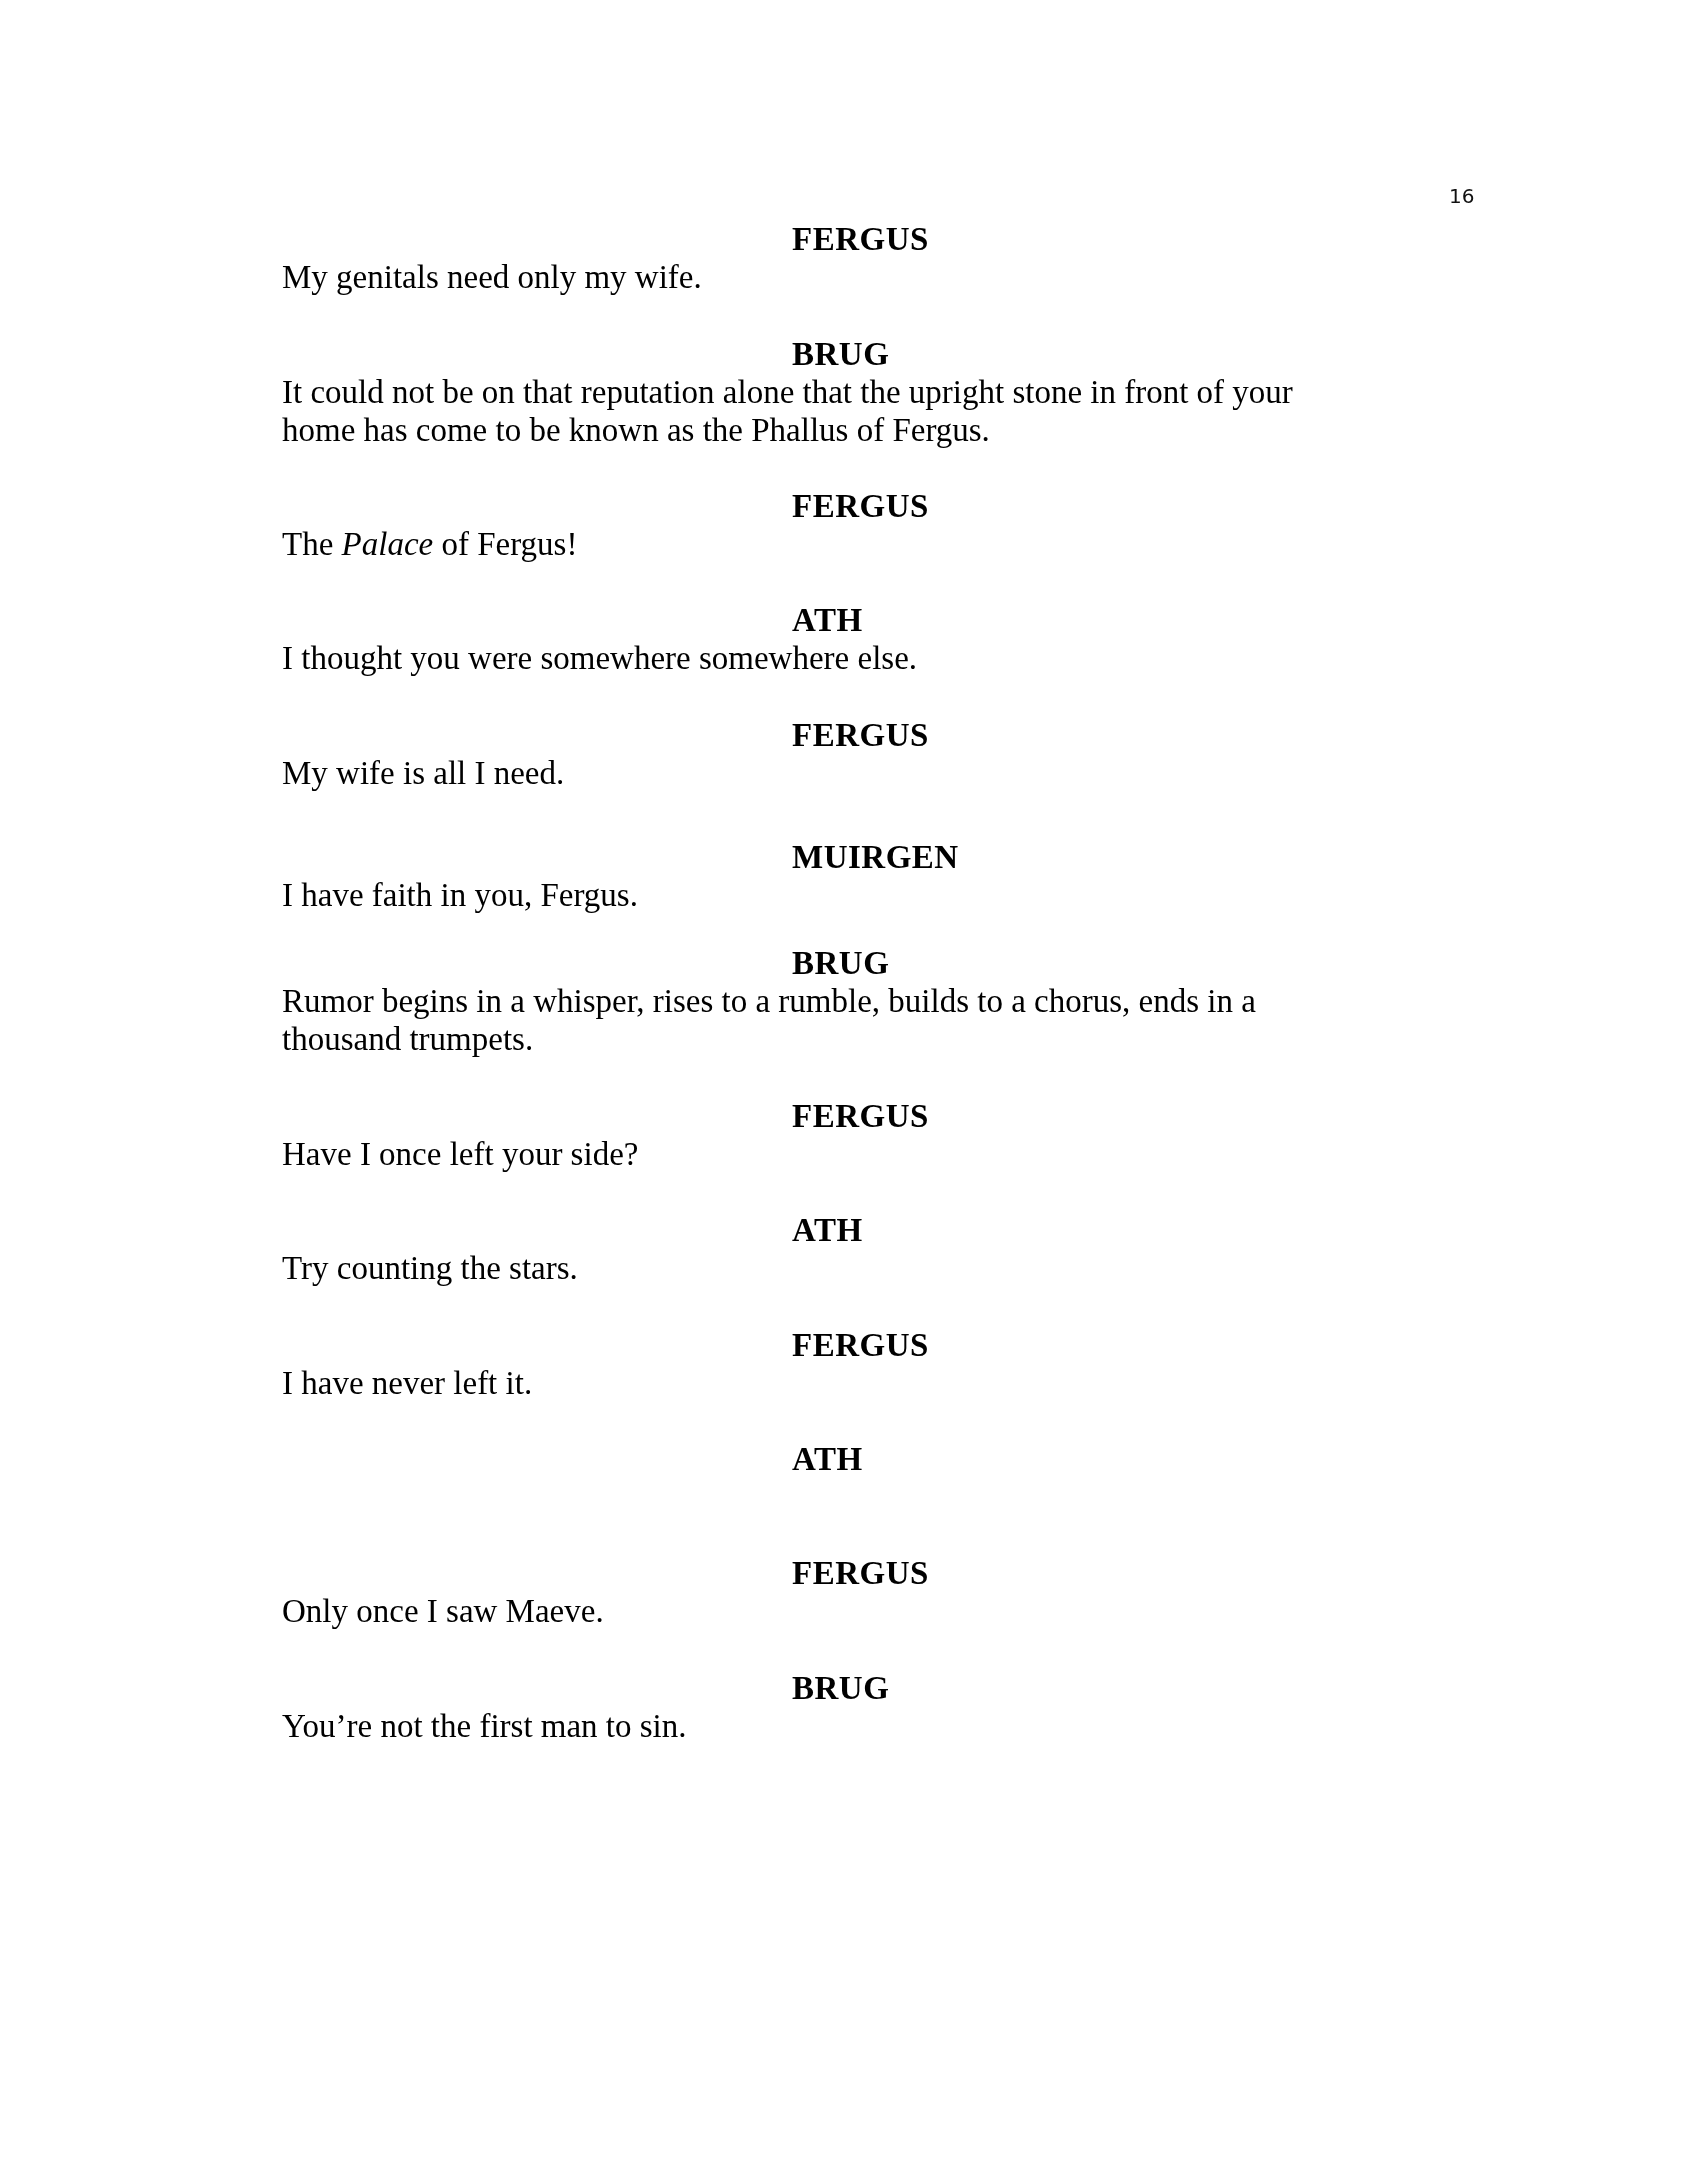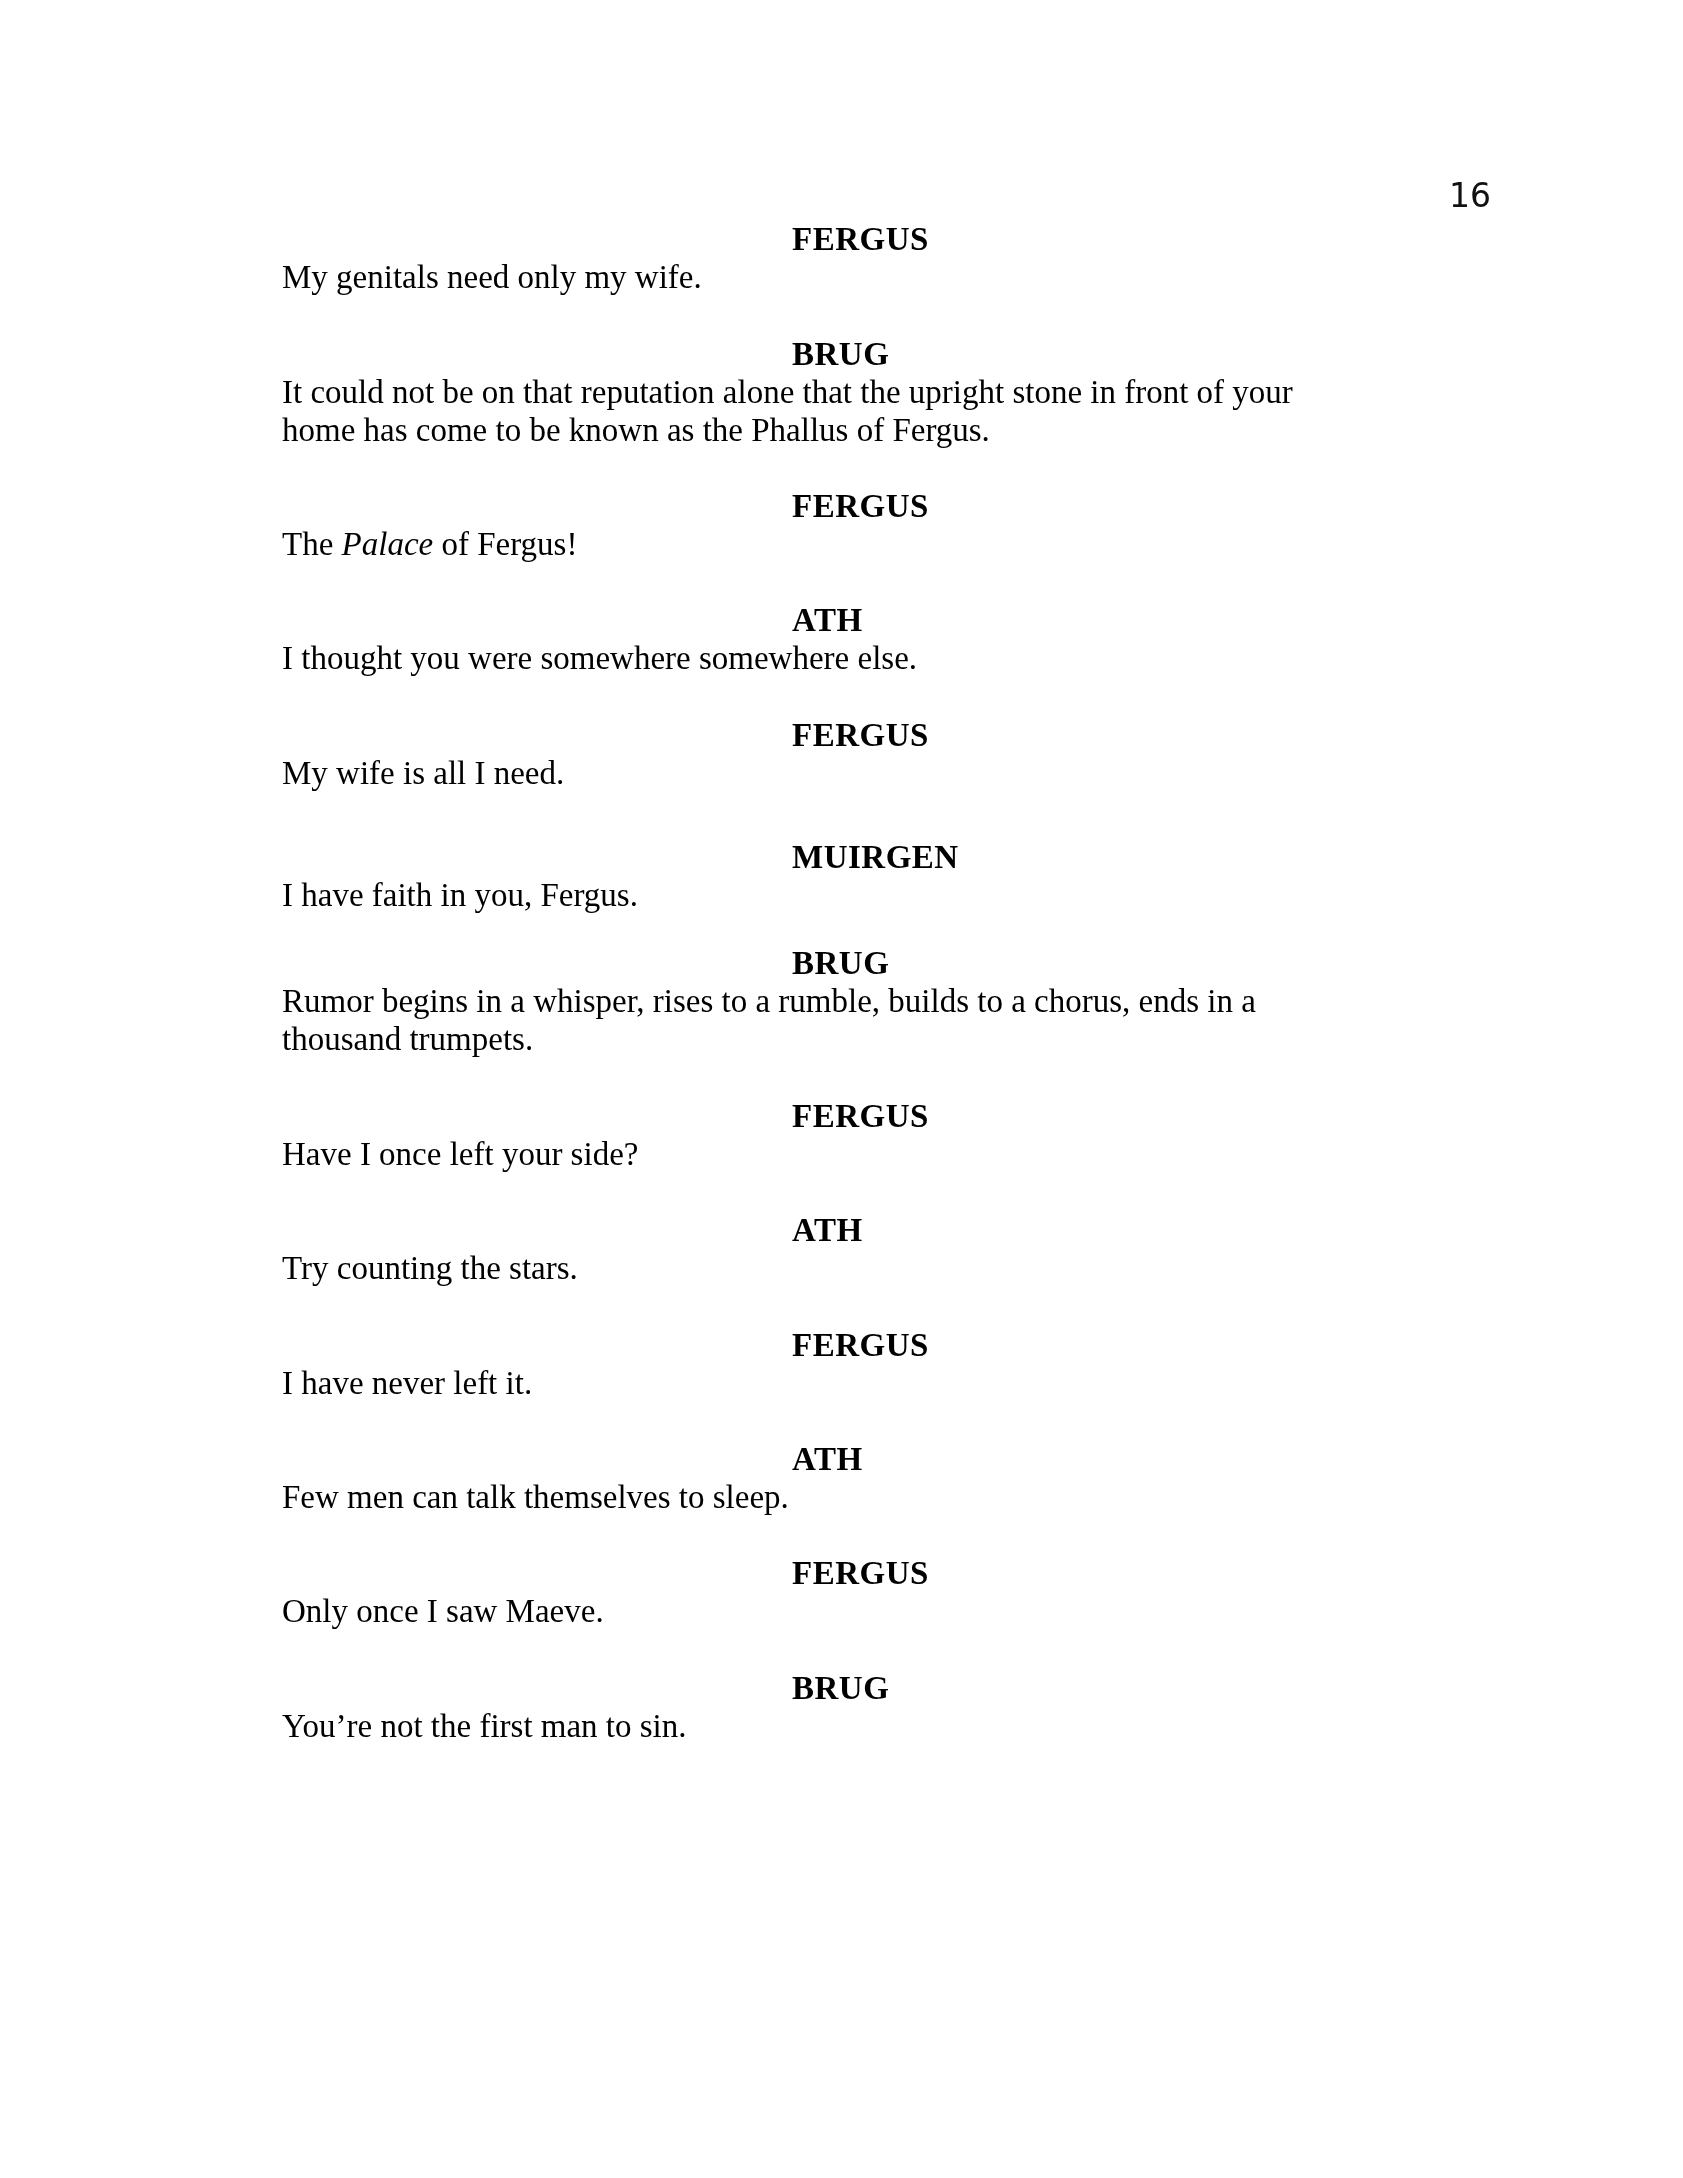--- a/index.html
+++ b/index.html
@@ -14,21 +14,21 @@
     background: #ffffff;
     color: #000000;
     font-family: "Liberation Serif", "DejaVu Serif", serif;
     overflow: hidden;
   }
   .page-number {
     position: absolute;
     left: 1449px;
     top: 180px;
     font-family: "DejaVu Sans", "Liberation Sans", sans-serif;
-    font-size: 33px;
+    font-size: 20px;
     line-height: 32px;
     color: #111111;
   }
   .block {
     position: absolute;
     left: 0;
     width: 1683px;
   }
   .line {
     height: 38px;
@@ -93,21 +93,20 @@
       <div class="block" style="top: 1211px;">
         <div class="line character">ATH</div>
         <div class="line dialogue"><span>Try counting the stars.</span></div>
       </div>
       <div class="block" style="top: 1326px;">
         <div class="line character">FERGUS</div>
         <div class="line dialogue"><span>I have never left it.</span></div>
       </div>
       <div class="block" style="top: 1440px;">
         <div class="line character">ATH</div>
-        <div class="line dialogue"><span>Few men can talk themselves to sleep.</span></div>
       </div>
       <div class="block" style="top: 1554px;">
         <div class="line character">FERGUS</div>
         <div class="line dialogue"><span>Only once I saw Maeve.</span></div>
       </div>
       <div class="block" style="top: 1669px;">
         <div class="line character">BRUG</div>
         <div class="line dialogue"><span>You’re not the first man to sin.</span></div>
       </div>
     </div>

